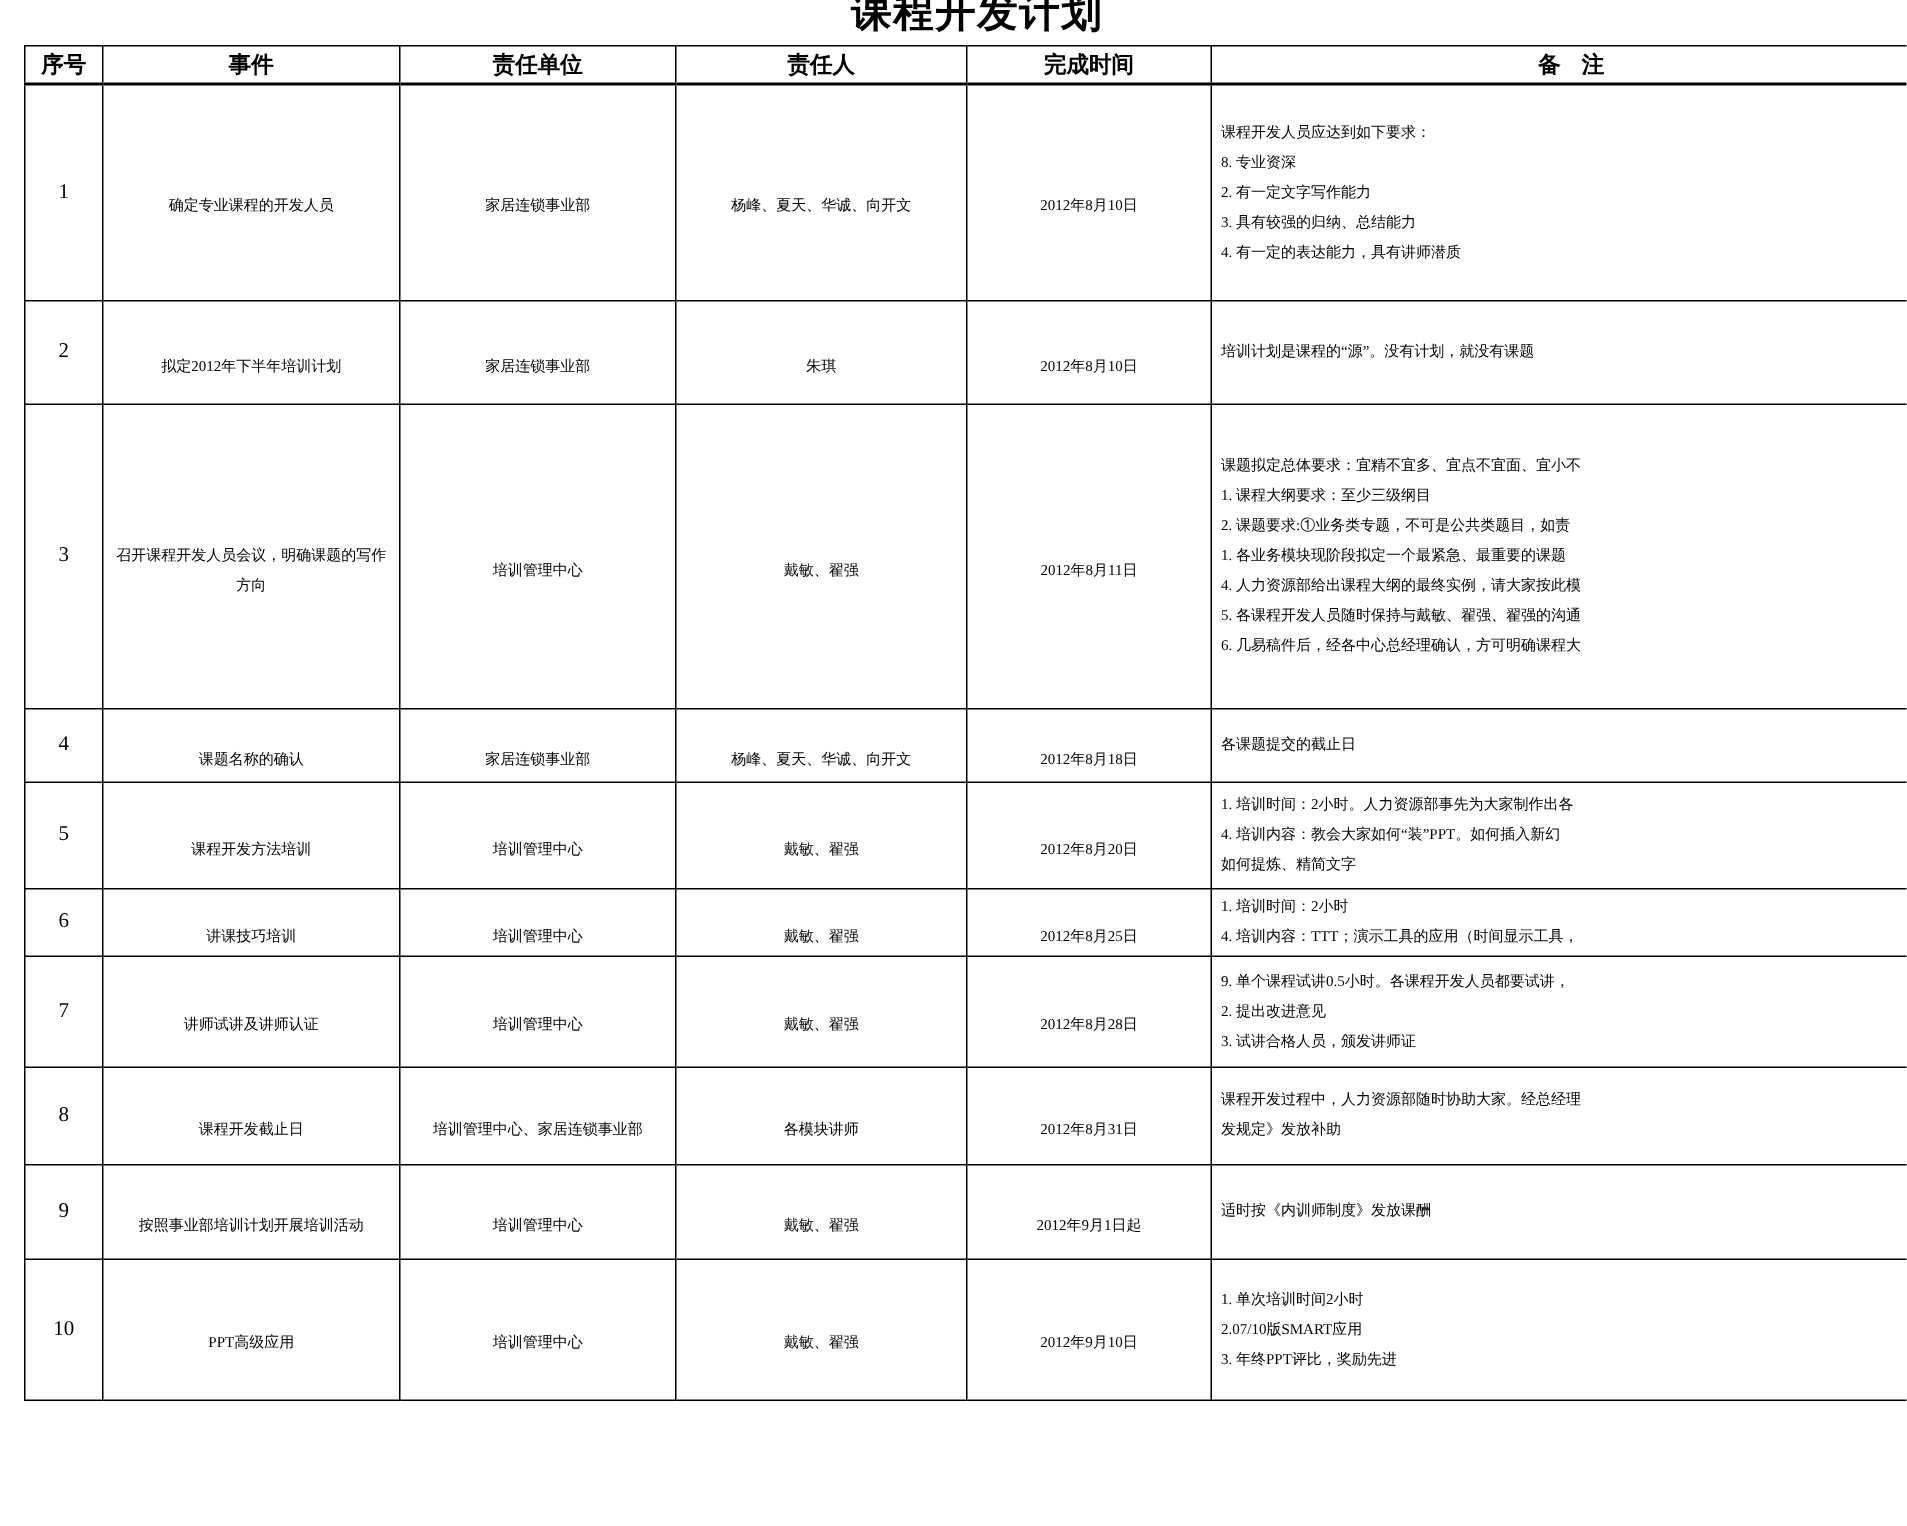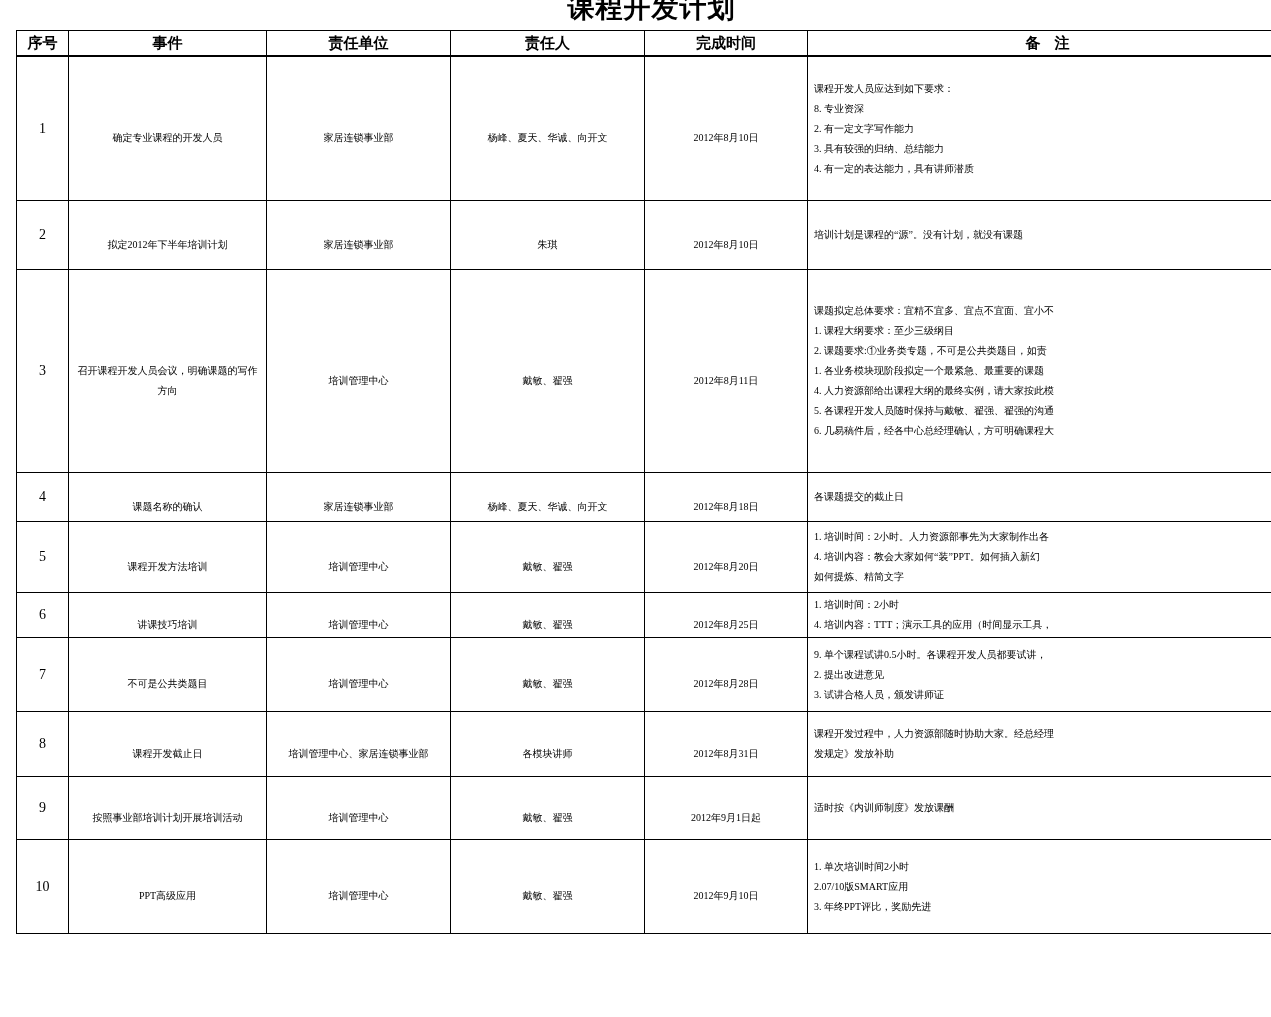--- a/index.html
+++ b/index.html
@@ -311,21 +311,21 @@
           <div class="rline">4. 培训内容：TTT；演示工具的应用（时间显示工具，</div>
         </div>
           </td>
       </tr>
 
       <tr class="r7">
         <td class="no">
             <div class="cell">7</div>
           </td>
         <td class="ctr">
-            <div class="cell wrap2">不可是公共类题目</div>
+            <div class="cell wrap2">讲师试讲及讲师认证</div>
           </td>
         <td class="ctr">
             <div class="cell wrap2">培训管理中心</div>
           </td>
         <td class="ctr">
             <div class="cell wrap2">戴敏、翟强</div>
           </td>
         <td class="ctr">
             <div class="cell">2012年8月28日</div>
           </td>

